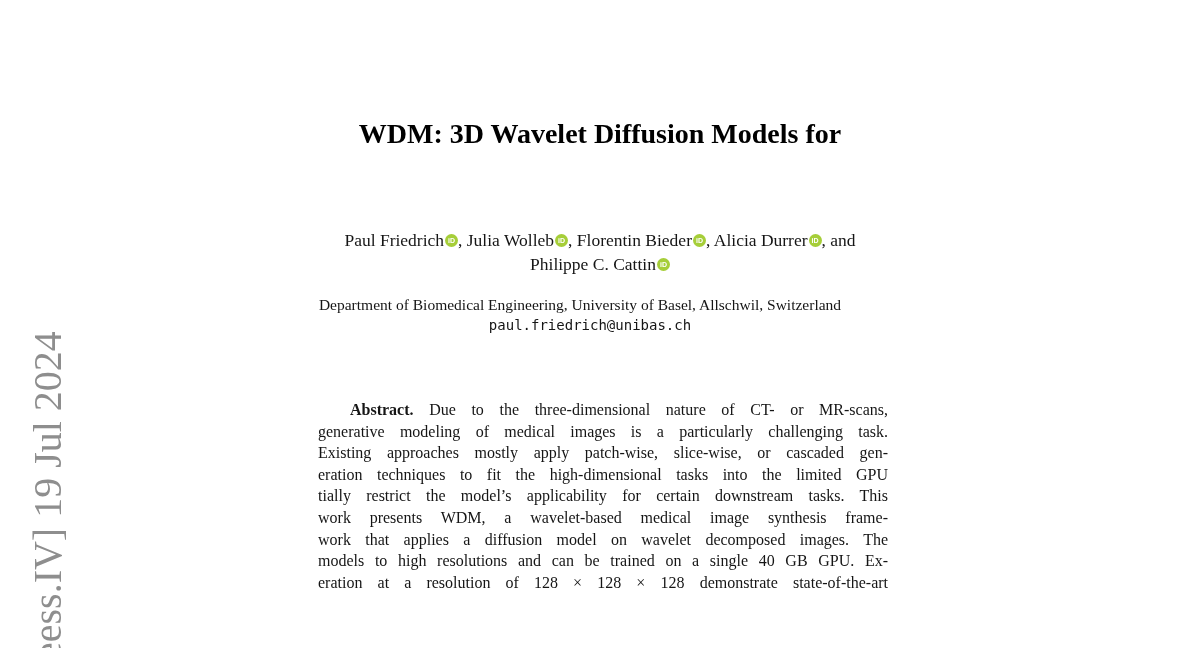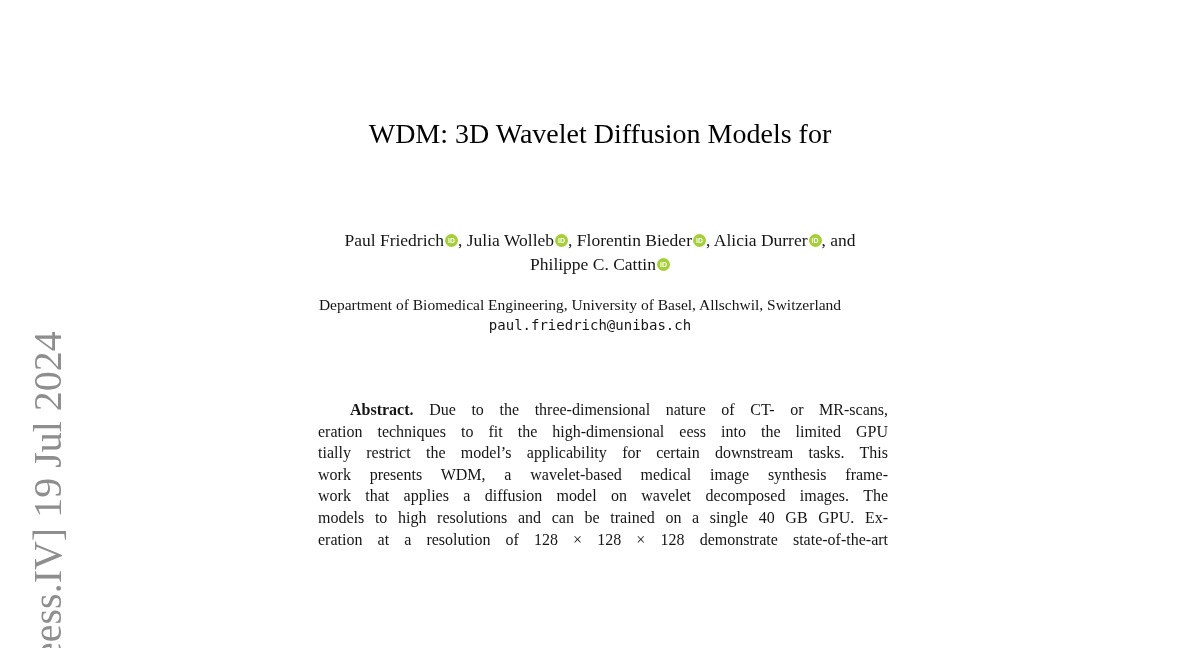--- a/index.html
+++ b/index.html
@@ -22,21 +22,21 @@
     font-family: "Liberation Serif", serif;
     color: #8e8e8e;
     white-space: nowrap;
   }
   .title {
     position: absolute;
     top: 116px;
     left: 0;
     width: 1200px;
     text-align: center;
-    font-weight: normal;
+    font-weight: bold;
     font-size: 28px;
     line-height: 35px;
     color: #000000;
   }
   .authors {
     position: absolute;
     top: 228px;
     left: 0;
     width: 1200px;
     text-align: center;
@@ -108,21 +108,23 @@
   <div class="title"><span>WDM: 3D Wavelet Diffusion Models for</span><br></div>
 
   <div class="authors"><span>Paul Friedrich</span><span class="orcid-icon">iD</span><span>, </span><span>Julia Wolleb</span><span class="orcid-icon">iD</span><span>, </span><span>Florentin Bieder</span><span class="orcid-icon">iD</span><span>, </span><span>Alicia Durrer</span><span class="orcid-icon">iD</span><span>, and</span><br><span>Philippe C. Cattin</span><span class="orcid-icon">iD</span></div>
 
   <div class="affiliation">Department of Biomedical Engineering, University of Basel, Allschwil, Switzerland</div>
 
   <div class="email">paul.friedrich@unibas.ch</div>
 
   <div class="abstract">
     <div class="abs-line"><span class="abs-label">Abstract.</span> <span>Due to the three-dimensional nature of CT- or MR-scans,</span></div>
-    <div class="abs-line">eration techniques to fit the high-dimensional eess into the limited GPU</div>
+    <div class="abs-line">generative modeling of medical images is a particularly challenging task.</div>
+    <div class="abs-line">Existing approaches mostly apply patch-wise, slice-wise, or cascaded gen-</div>
+    <div class="abs-line">eration techniques to fit the high-dimensional tasks into the limited GPU</div>
     <div class="abs-line">tially restrict the model’s applicability for certain downstream tasks. This</div>
     <div class="abs-line">work presents WDM, a wavelet-based medical image synthesis frame-</div>
     <div class="abs-line">work that applies a diffusion model on wavelet decomposed images. The</div>
     <div class="abs-line">models to high resolutions and can be trained on a single 40 GB GPU. Ex-</div>
     <div class="abs-line">eration at a resolution of 128 × 128 × 128 demonstrate state-of-the-art</div>
   </div>
 
 </div>
 
 </body></html>

